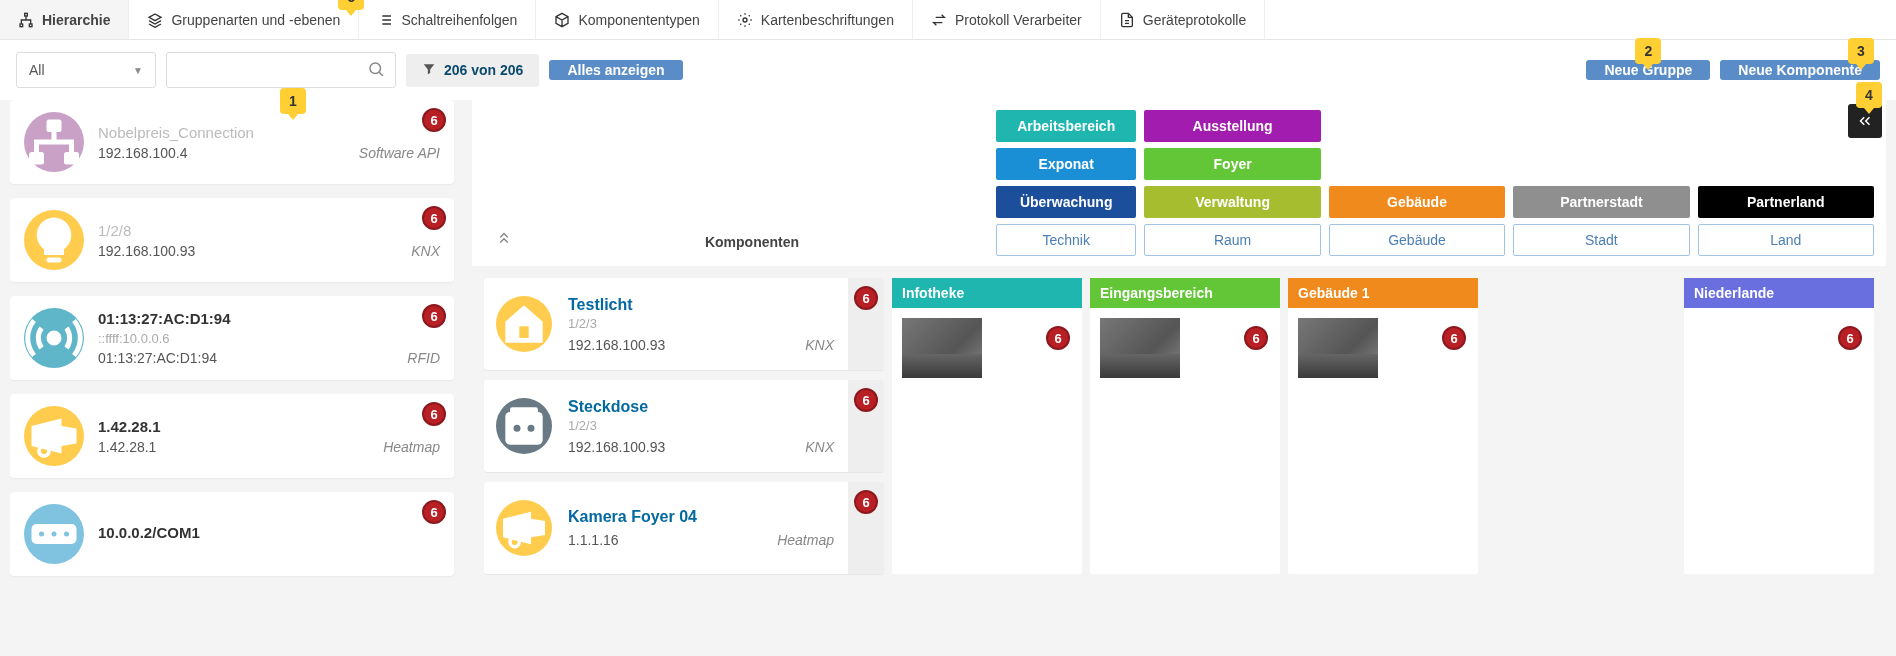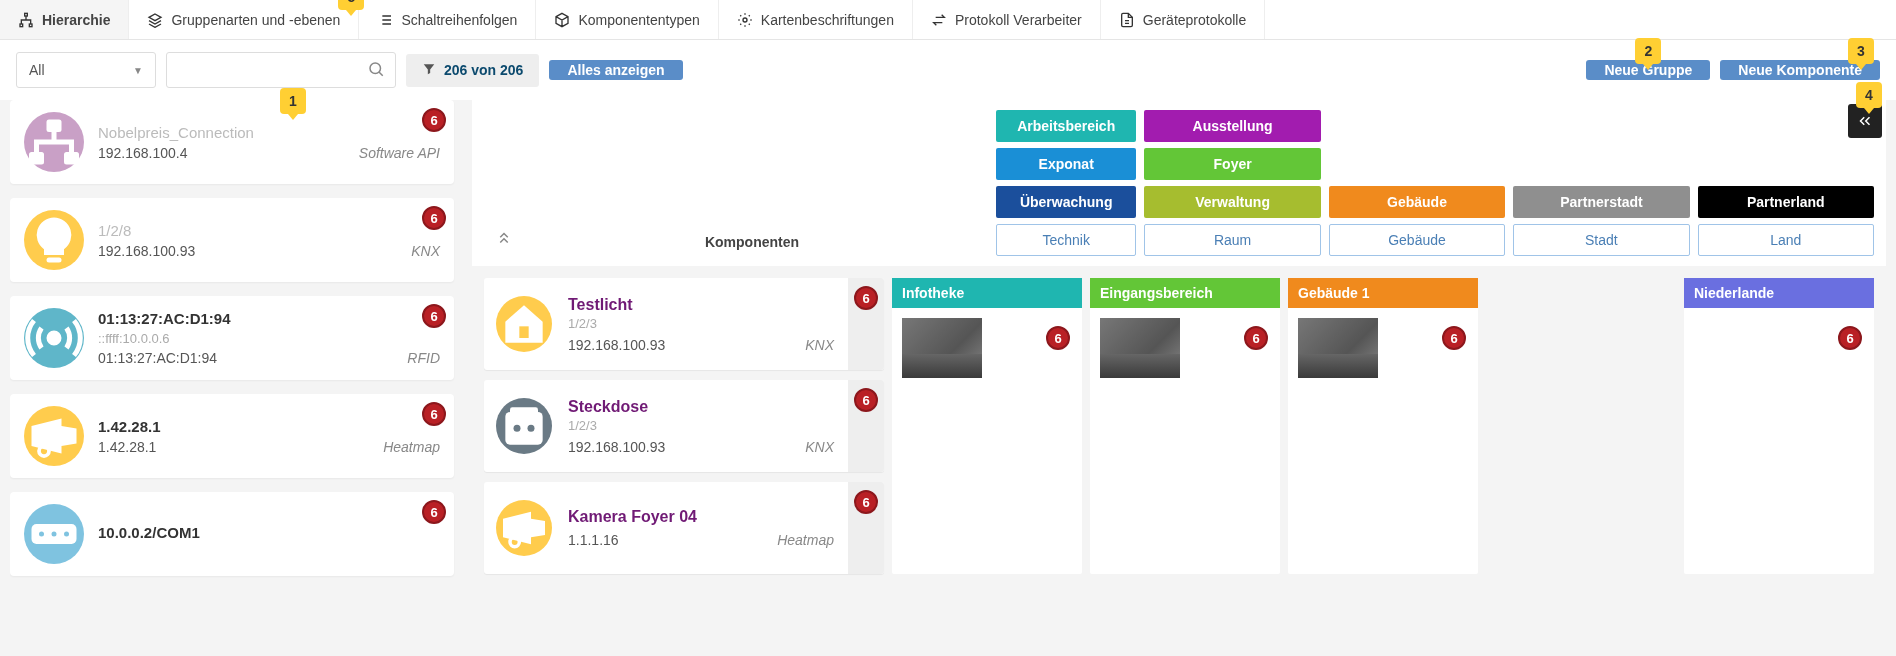--- a/index.html
+++ b/index.html
@@ -266,21 +266,21 @@
     align-items:center;
     justify-content:center;
   }
   .comp-card .icon-wrap {
     width: 56px;
     height: 56px;
     border-radius: 50%;
     display:flex;align-items:center;justify-content:center;
   }
   .comp-card .body { flex:1; padding: 10px 4px; }
-  .comp-card .title { font-size: 16px; font-weight:600; color:#701a75; }
+  .comp-card .title { font-size: 16px; font-weight:600; color:#0369a1; }
   .comp-card .sub { font-size: 13px; color:#aaa; margin-top:2px;}
   .comp-card .row2 { display:flex; justify-content:space-between; font-size:14px; color:#555; margin-top:6px; padding-right:10px;}
   .comp-card .proto { font-style:italic; color:#888; }
   .comp-card .side-badge {
     width: 36px;
     background: #eee;
     align-self: stretch;
     display:flex;
     align-items:flex-start;
     justify-content:center;

